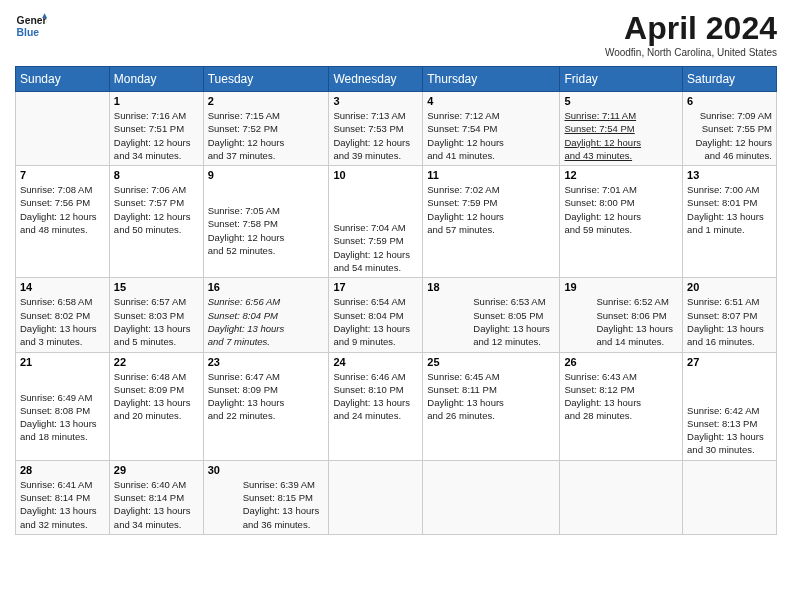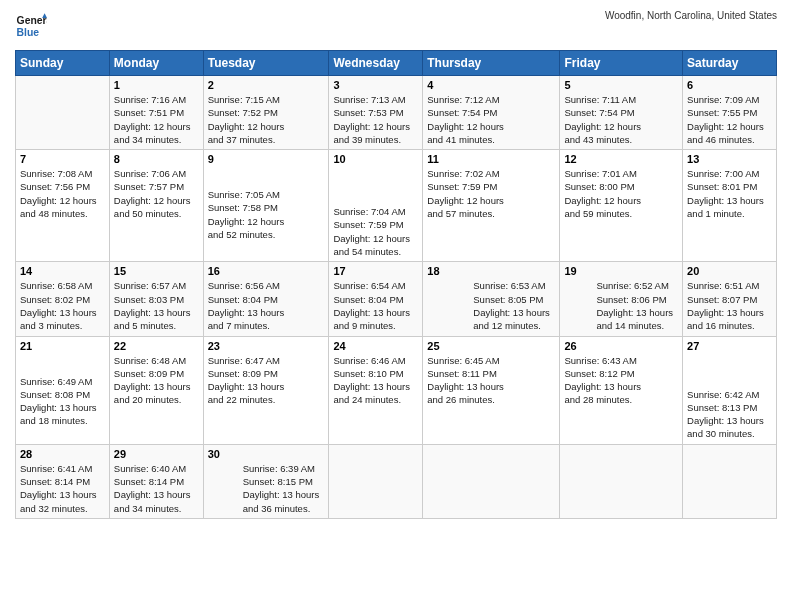--- a/index.html
+++ b/index.html
@@ -47,21 +47,21 @@
       width: 100%;
       border-collapse: collapse;
       font-size: 10px;
     }
     thead tr th {
       background-color: #2a6db5;
       color: #fff;
       padding: 5px 4px;
       text-align: left;
       font-size: 12px;
-      font-weight: bold;
+      font-weight: normal;
       border: 1px solid #1a5090;
     }
     tbody tr td {
       border: 1px solid #ccc;
       padding: 3px 4px;
       vertical-align: top;
       background: #fff;
       min-width: 90px;
     }
     tbody tr:nth-child(odd) td {
@@ -84,20 +84,21 @@
 <div class="page">
   <div class="header">
     <div class="logo">
       <svg class="logo-icon" viewBox="0 0 40 40" xmlns="http://www.w3.org/2000/svg">
         <text x="2" y="18" font-size="13" font-weight="bold" fill="#1a1a1a" font-family="Arial">General</text>
         <text x="2" y="32" font-size="13" font-weight="bold" fill="#2a6db5" font-family="Arial">Blue</text>
         <polygon points="34,10 40,10 37,4" fill="#2a6db5"></polygon>
       </svg>
     </div>
     <div class="title-block">
+      <div class="main-title">April 2024</div>
       <div class="subtitle">Woodfin, North Carolina, United States</div>
     </div>
   </div>
 
   <table>
     <thead>
       <tr>
         <th>Sunday</th>
         <th>Monday</th>
         <th>Tuesday</th>
@@ -133,28 +134,28 @@
           </td>
           <td>
             <div class="day-num">4</div>
             <div class="day-info" style="white-space: pre-line;">Sunrise: 7:12 AM
 Sunset: 7:54 PM
 Daylight: 12 hours
 and 41 minutes.</div>
           </td>
           <td>
             <div class="day-num">5</div>
-            <div class="day-info" style="white-space: pre-line;">Sunrise: 7:11 AM
+            <div class="day-info" style="white-space: pre-line; text-decoration: underline;">Sunrise: 7:11 AM
 Sunset: 7:54 PM
 Daylight: 12 hours
 and 43 minutes.</div>
           </td>
           <td>
             <div class="day-num">6</div>
-            <div class="day-info" style="white-space: pre-line;">Sunrise: 7:09 AM
+            <div class="day-info" style="white-space: pre-line; text-align: right;">Sunrise: 7:09 AM
 Sunset: 7:55 PM
 Daylight: 12 hours
 and 46 minutes.</div>
           </td>
         </tr>
         <tr>
           <td>
             <div class="day-num">7</div>
             <div class="day-info" style="white-space: pre-line;">Sunrise: 7:08 AM
 Sunset: 7:56 PM
@@ -214,21 +215,21 @@
           </td>
           <td>
             <div class="day-num">15</div>
             <div class="day-info" style="white-space: pre-line;">Sunrise: 6:57 AM
 Sunset: 8:03 PM
 Daylight: 13 hours
 and 5 minutes.</div>
           </td>
           <td>
             <div class="day-num">16</div>
-            <div class="day-info" style="white-space: pre-line;">Sunrise: 6:56 AM
+            <div class="day-info" style="white-space: pre-line; font-style: italic;">Sunrise: 6:56 AM
 Sunset: 8:04 PM
 Daylight: 13 hours
 and 7 minutes.</div>
           </td>
           <td>
             <div class="day-num">17</div>
             <div class="day-info" style="white-space: pre-line;">Sunrise: 6:54 AM
 Sunset: 8:04 PM
 Daylight: 13 hours
 and 9 minutes.</div>

